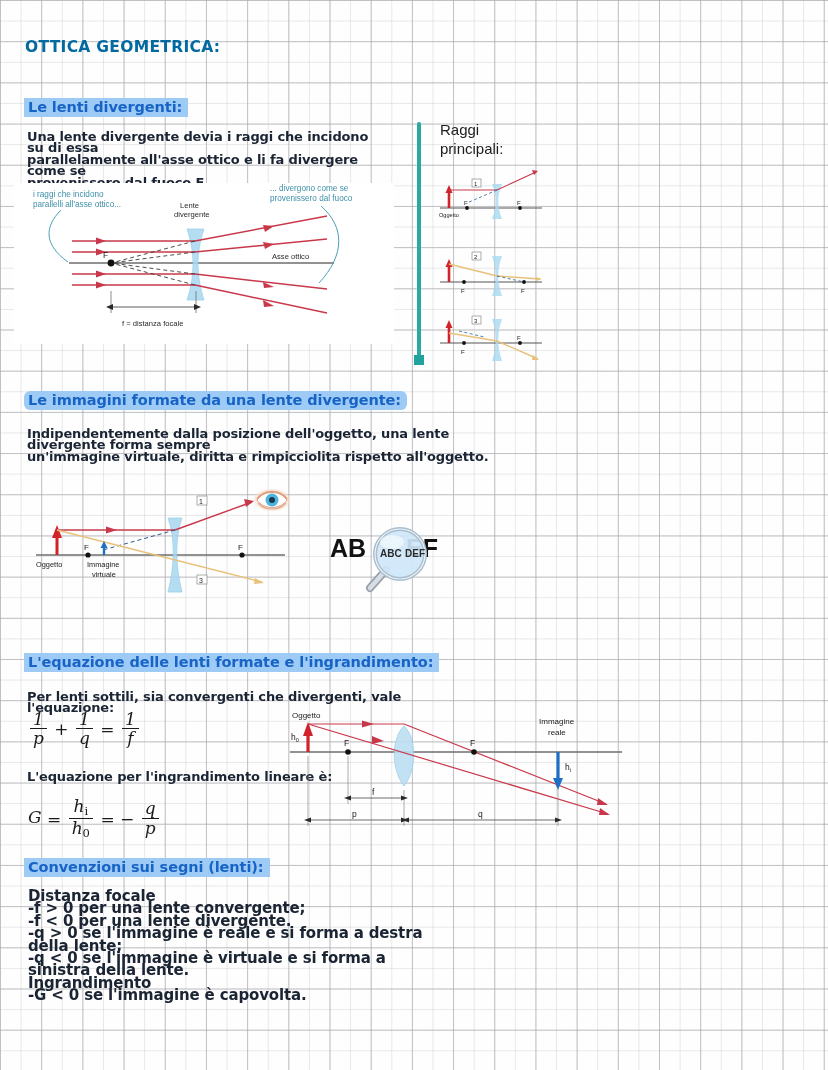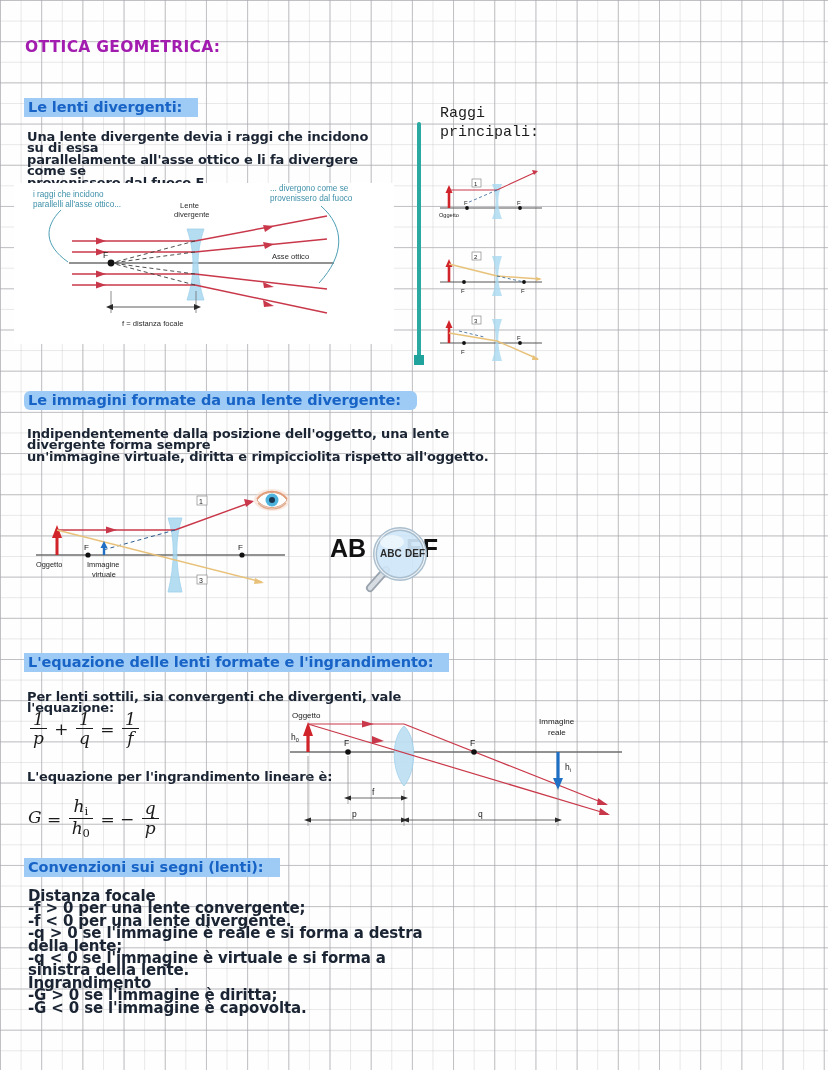--- a/index.html
+++ b/index.html
@@ -37,31 +37,31 @@
   .layer { position: absolute; z-index: 2; }
 
   
   .title-red {
     position: absolute;
     left: 25px; top: 38px;
     font-family: "DejaVu Sans", sans-serif;
     font-weight: bold;
     font-size: 15.5px;
     letter-spacing: 0.3px;
-    color: #a21caf;
+    color: #0369a1;
     white-space: nowrap;
   }
   .h2 {
     position: absolute;
     font-family: "DejaVu Sans", sans-serif;
     font-weight: bold;
     font-size: 14.5px;
     color: #1763c6;
     background: #9ecbf5;
-    padding: 1px 16px 2px 4px;
+    padding: 1px 6px 2px 4px;
     white-space: nowrap;
     letter-spacing: -0.1px;
   }
   .body-txt {
     position: absolute;
     font-family: "DejaVu Sans", sans-serif;
     font-weight: bold;
     font-size: 13px;
     line-height: 11.4px;
     color: #1a2433;
@@ -71,22 +71,22 @@
     position: absolute;
     font-family: "DejaVu Sans", sans-serif;
     font-weight: bold;
     font-size: 15px;
     line-height: 12.4px;
     color: #1a2433;
     letter-spacing: -0.15px;
   }
   .raggi-title {
     position: absolute;
-    left: 440px; top: 104px;
-    font-family: Liberation Mono, monospace;
+    left: 440px; top: 120px;
+    font-family: Liberation Sans, sans-serif;
     font-size: 15px;
     line-height: 19px;
     color: #1d1d1d;
   }
 
   
   #teal-bar {
     position: absolute;
     left: 417px; top: 122px;
     width: 4px; height: 238px;
@@ -432,15 +432,14 @@
 
 <div class="h2" style="left:24px; top:858px;">Convenzioni sui segni (lenti):</div>
 
 <div class="list-txt" style="left:28px; top:890px; width:420px;">
   <div>Distanza focale</div>
   <div>-f &gt; 0 per una lente convergente;</div>
   <div>-f &lt; 0 per una lente divergente.</div>
   <div>-q &gt; 0 se l'immagine è reale e si forma a destra della lente;</div>
   <div>-q &lt; 0 se l'immagine è virtuale e si forma a sinistra della lente.</div>
   <div>Ingrandimento</div>
-  <div>-G &gt; 0 se l'immagine è diritta;</div>
   <div>-G &lt; 0 se l'immagine è capovolta.</div>
 </div>
 
 </body></html>

